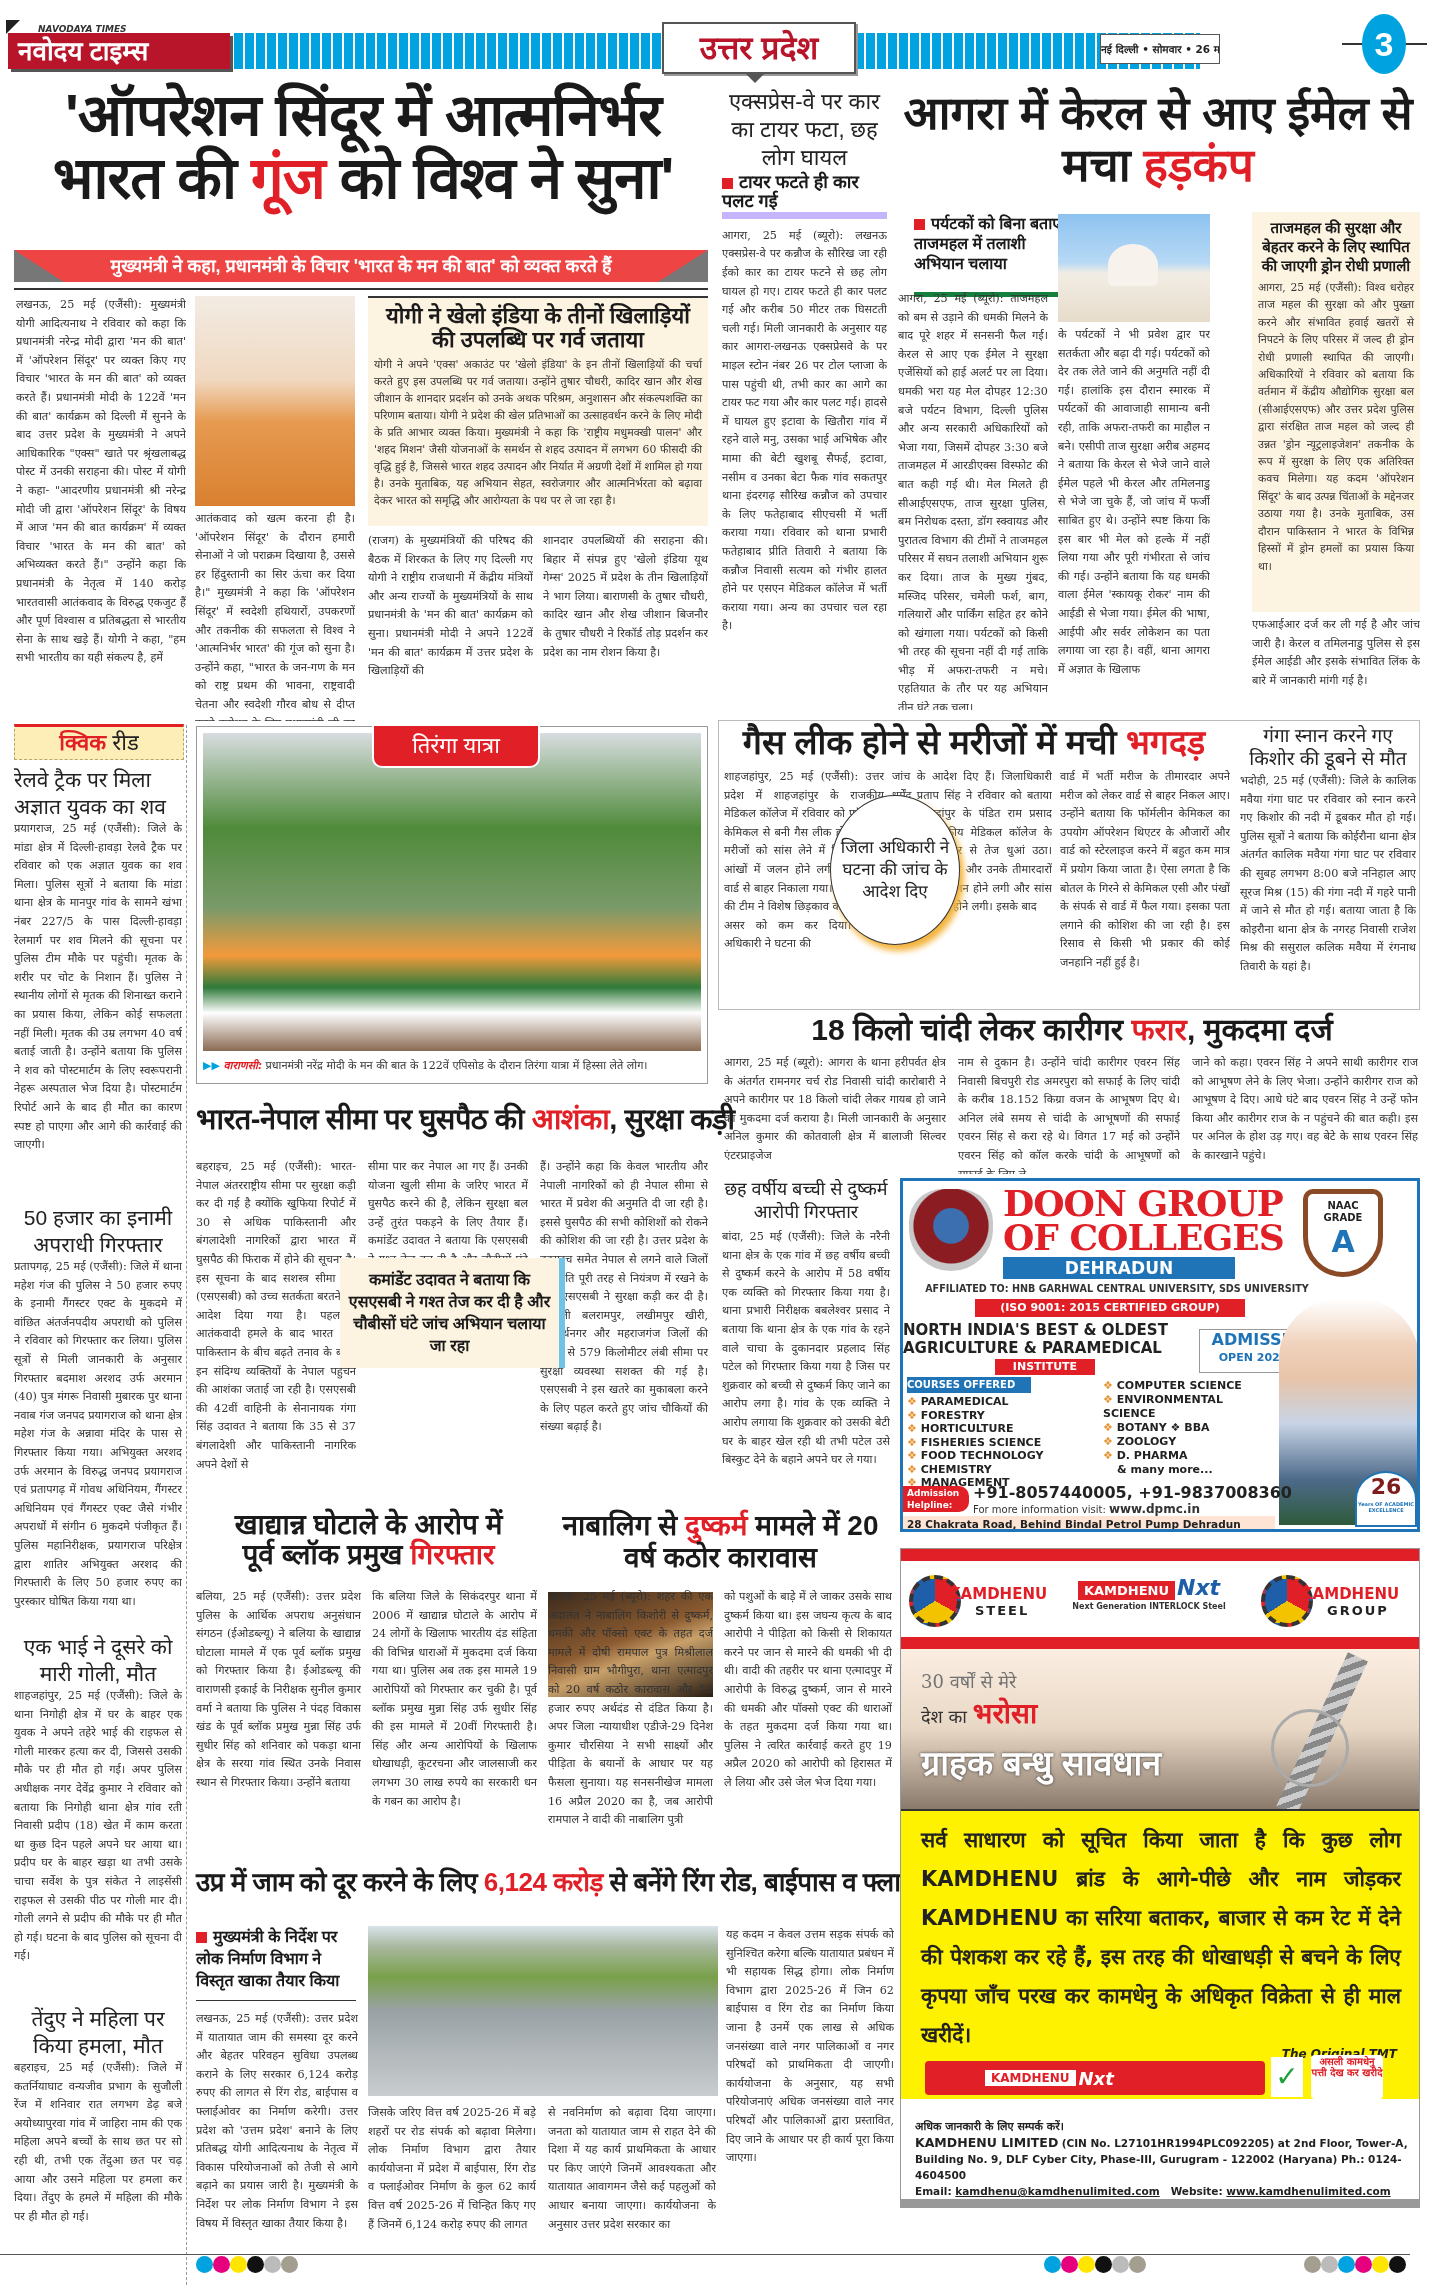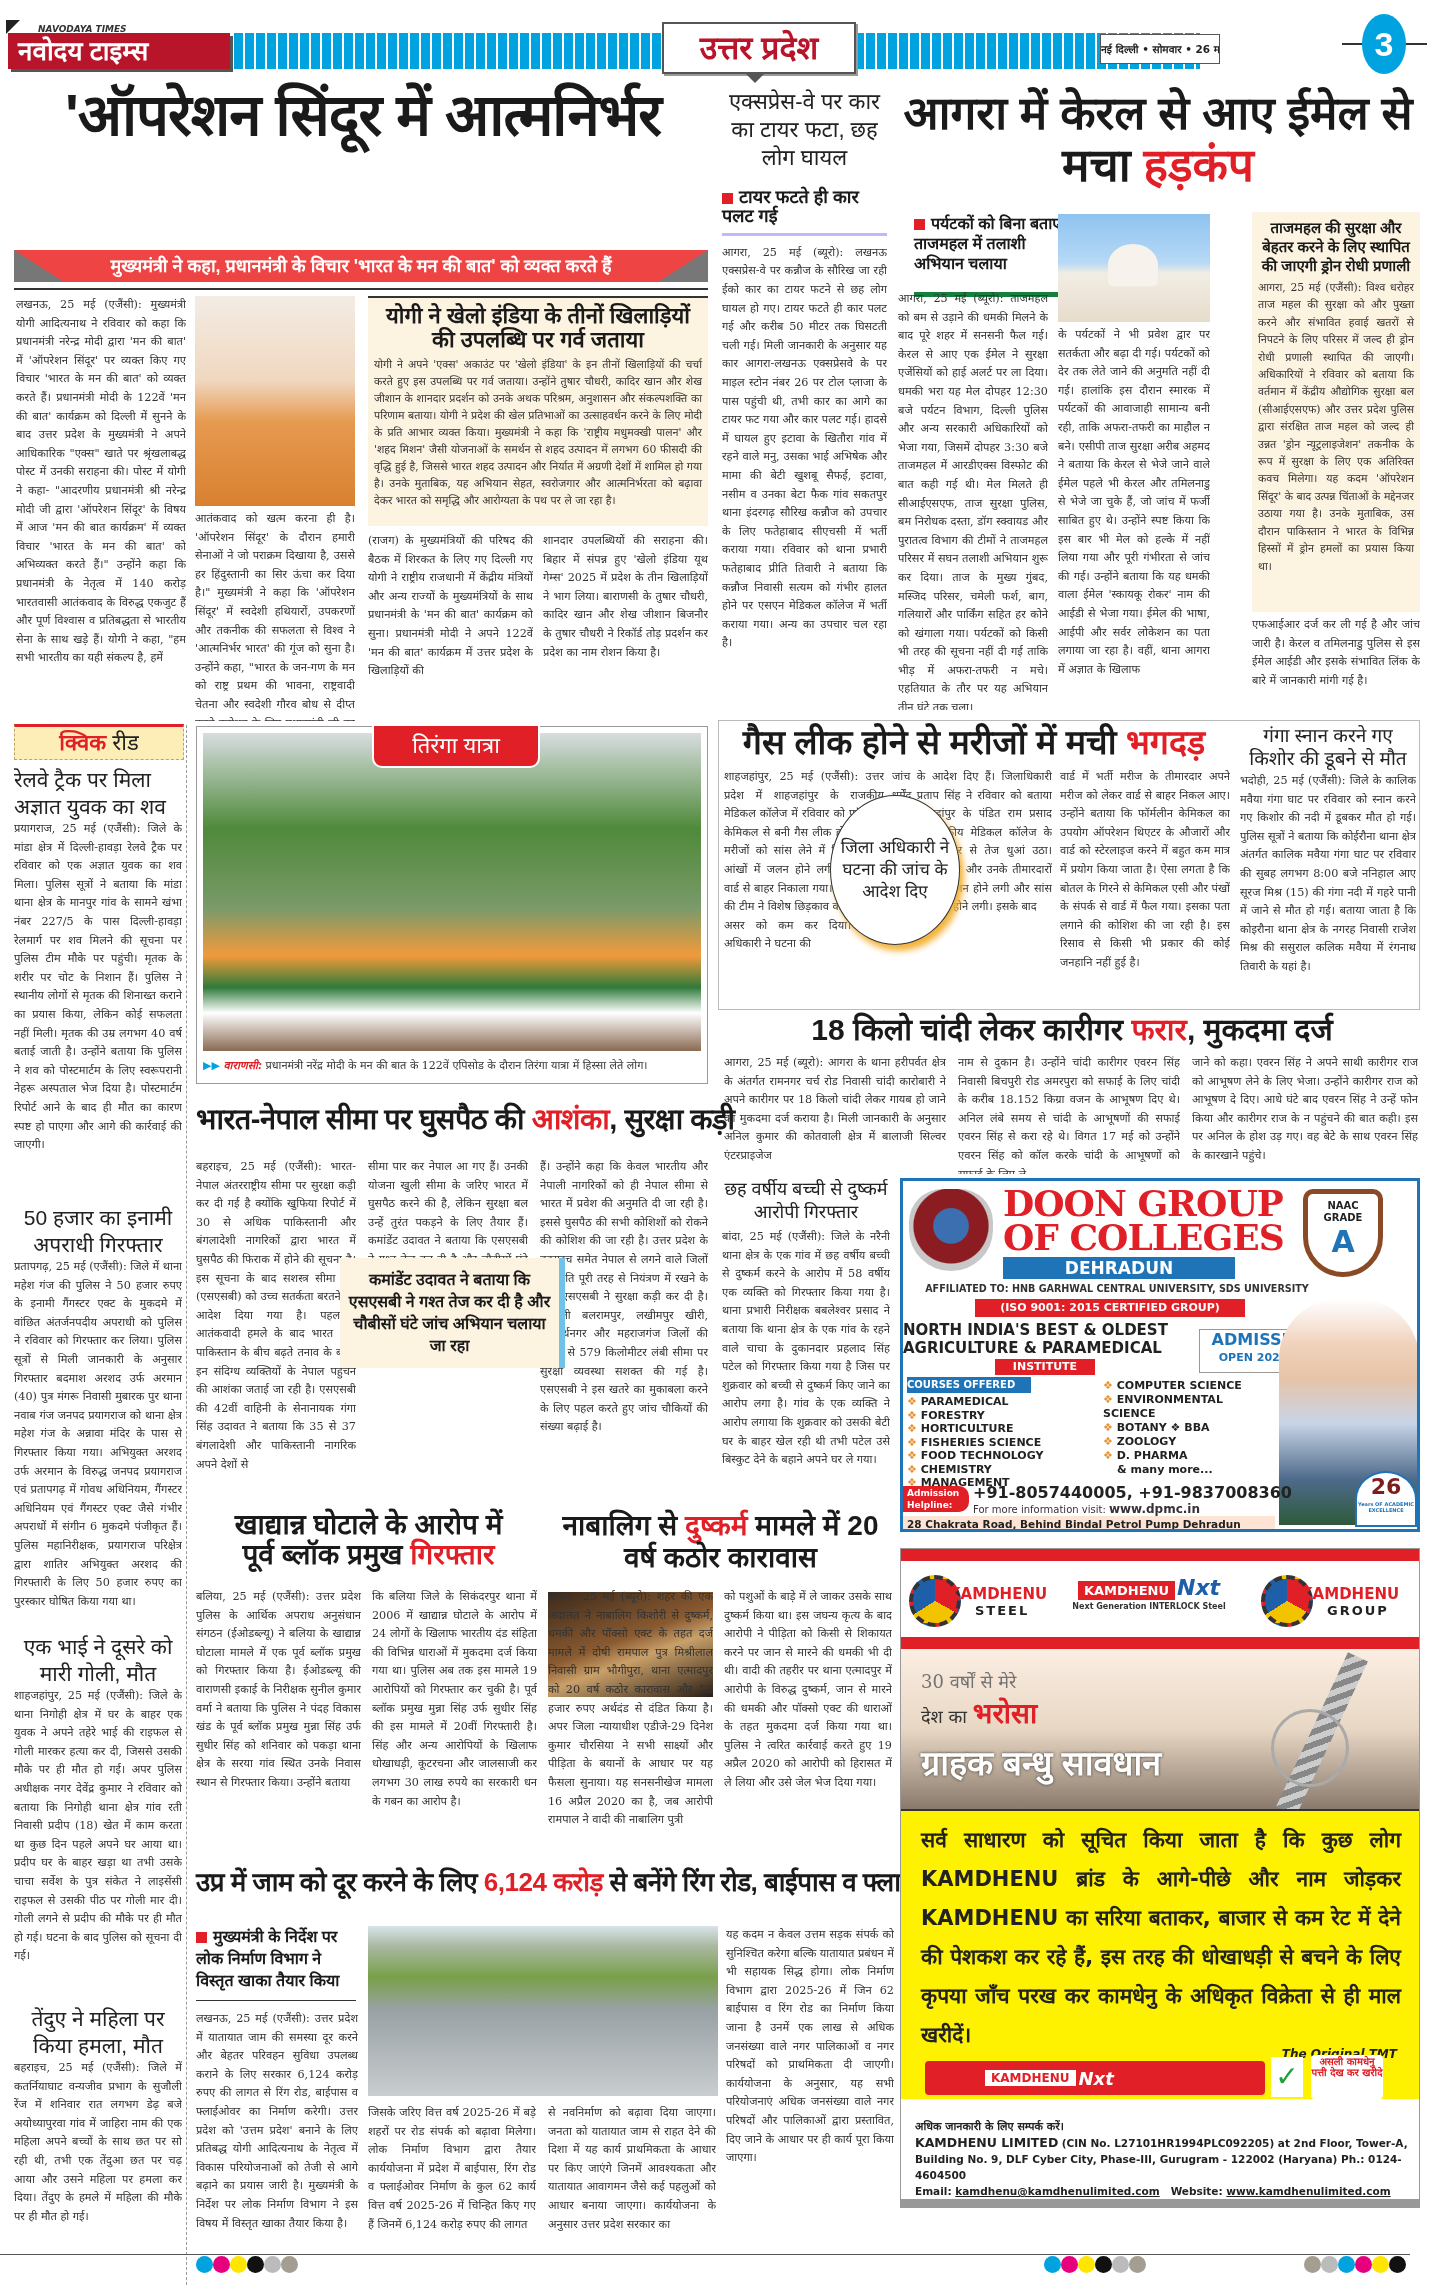--- a/index.html
+++ b/index.html
@@ -34,20 +34,23 @@
   <div class="abs" style="left:745px;top:73px;width:0;height:0;border-left:10px solid transparent;border-right:10px solid transparent;border-top:10px solid #555"></div>
   <div class="abs" style="left:1100px;top:34px;width:120px;height:30px;font-size:10.5px;font-weight:bold;color:#222;background:#fff;border:1px solid #555;line-height:28px;text-align:center;white-space:nowrap;overflow:hidden">नई दिल्ली • सोमवार • 26 मई 2025</div>
   <div class="abs" style="left:1362px;top:14px;width:44px;height:60px;border-radius:50%;background:#00a3e0;">
     <span style="display:block;color:#fff;font-weight:bold;font-size:34px;text-align:center;line-height:60px;font-family:'Liberation Sans',sans-serif">3</span>
   </div>
   <div class="abs" style="left:1342px;top:43px;width:85px;height:2px;background:#333;z-index:-1"></div>
 </div>
 
 <div class="abs" style="left:18px;top:84px;width:690px;">
   <div class="hl" style="font-size:58px;text-align:center;white-space:nowrap;letter-spacing:-1px">'ऑपरेशन सिंदूर में आत्मनिर्भर</div>
+  <div class="hl" style="font-size:58px;text-align:center;white-space:nowrap;letter-spacing:-1px">
+    <span>भारत की </span><span class="red">गूंज</span><span> को विश्व ने सुना'</span>
+  </div>
 </div>
 <div class="abs" style="left:14px;top:250px;width:694px;height:32px;background:#ef4444;clip-path:polygon(0 0,100% 0,100% 100%,0 100%)">
   <span class="cond" style="display:block;color:#fff;font-weight:bold;font-size:18px;text-align:center;line-height:32px;white-space:nowrap">मुख्यमंत्री ने कहा, प्रधानमंत्री के विचार 'भारत के मन की बात' को व्यक्त करते हैं</span>
 </div>
 <div class="abs" style="left:14px;top:250px;width:50px;height:32px;background:#777;clip-path:polygon(0 0,100% 100%,0 100%)"></div>
 <div class="abs" style="left:658px;top:250px;width:50px;height:32px;background:#777;clip-path:polygon(100% 0,100% 100%,0 100%)"></div>
 <div class="abs rule" style="left:14px;top:288px;width:694px;height:2px"></div>
 
 <div class="abs body-text" style="left:16px;top:296px;width:170px;height:425px">लखनऊ, 25 मई (एजैंसी): मुख्यमंत्री योगी आदित्यनाथ ने रविवार को कहा कि प्रधानमंत्री नरेन्द्र मोदी द्वारा 'मन की बात' में 'ऑपरेशन सिंदूर' पर व्यक्त किए गए विचार 'भारत के मन की बात' को व्यक्त करते हैं। प्रधानमंत्री मोदी के 122वें 'मन की बात' कार्यक्रम को दिल्ली में सुनने के बाद उत्तर प्रदेश के मुख्यमंत्री ने अपने आधिकारिक "एक्स" खाते पर श्रृंखलाबद्ध पोस्ट में उनकी सराहना की। पोस्ट में योगी ने कहा- "आदरणीय प्रधानमंत्री श्री नरेन्द्र मोदी जी द्वारा 'ऑपरेशन सिंदूर' के विषय में आज 'मन की बात कार्यक्रम' में व्यक्त विचार 'भारत के मन की बात' को अभिव्यक्त करते हैं।" उन्होंने कहा कि प्रधानमंत्री के नेतृत्व में 140 करोड़ भारतवासी आतंकवाद के विरुद्ध एकजुट हैं और पूर्ण विश्वास व प्रतिबद्धता से भारतीय सेना के साथ खड़े हैं। योगी ने कहा, "हम सभी भारतीय का यही संकल्प है, हमें</div>
 <div class="abs photo" style="left:195px;top:296px;width:160px;height:210px;background:linear-gradient(180deg,#f3ece4 0%,#f0d8c0 40%,#e69a50 60%,#d98030 100%)"></div>
@@ -55,21 +58,21 @@
 
 <div class="abs" style="left:368px;top:296px;width:340px;height:230px;background:#fdf3e1;border-top:2px solid #333">
   <div class="hl" style="font-size:22px;text-align:center;padding:6px 8px 4px">योगी ने खेलो इंडिया के तीनों खिलाड़ियों की उपलब्धि पर गर्व जताया</div>
   <div class="body-text" style="font-size:10.8px;line-height:17px;padding:0 6px;height:160px">योगी ने अपने 'एक्स' अकाउंट पर 'खेलो इंडिया' के इन तीनों खिलाड़ियों की चर्चा करते हुए इस उपलब्धि पर गर्व जताया। उन्होंने तुषार चौधरी, कादिर खान और शेख जीशान के शानदार प्रदर्शन को उनके अथक परिश्रम, अनुशासन और संकल्पशक्ति का परिणाम बताया। योगी ने प्रदेश की खेल प्रतिभाओं का उत्साहवर्धन करने के लिए मोदी के प्रति आभार व्यक्त किया। मुख्यमंत्री ने कहा कि 'राष्ट्रीय मधुमक्खी पालन' और 'शहद मिशन' जैसी योजनाओं के समर्थन से शहद उत्पादन में लगभग 60 फीसदी की वृद्धि हुई है, जिससे भारत शहद उत्पादन और निर्यात में अग्रणी देशों में शामिल हो गया है। उनके मुताबिक, यह अभियान सेहत, स्वरोजगार और आत्मनिर्भरता को बढ़ावा देकर भारत को समृद्धि और आरोग्यता के पथ पर ले जा रहा है।</div>
 </div>
 <div class="abs body-text" style="left:368px;top:532px;width:165px;height:190px">(राजग) के मुख्यमंत्रियों की परिषद की बैठक में शिरकत के लिए गए दिल्ली गए योगी ने राष्ट्रीय राजधानी में केंद्रीय मंत्रियों और अन्य राज्यों के मुख्यमंत्रियों के साथ प्रधानमंत्री के 'मन की बात' कार्यक्रम को सुना। प्रधानमंत्री मोदी ने अपने 122वें 'मन की बात' कार्यक्रम में उत्तर प्रदेश के खिलाड़ियों की</div>
 <div class="abs body-text" style="left:543px;top:532px;width:165px;height:190px">शानदार उपलब्धियों की सराहना की। बिहार में संपन्न हुए 'खेलो इंडिया यूथ गेम्स' 2025 में प्रदेश के तीन खिलाड़ियों ने भाग लिया। बाराणसी के तुषार चौधरी, कादिर खान और शेख जीशान बिजनौर के तुषार चौधरी ने रिकॉर्ड तोड़ प्रदर्शन कर प्रदेश का नाम रोशन किया है।</div>
 
 <div class="abs" style="left:722px;top:88px;width:165px;">
   <div class="cond" style="font-size:22px;line-height:28px;text-align:center;color:#222">एक्सप्रेस-वे पर कार का टायर फटा, छह लोग घायल</div>
-  <div class="hl" style="font-size:18px;margin-top:16px;padding-bottom:6px;border-bottom:3px solid #c4b5fd"><span class="redsq"></span><span>टायर फटते ही कार पलट गई</span></div>
+  <div class="hl" style="font-size:18px;margin-top:1px;border-bottom:7px solid #c4b5fd"><span class="redsq"></span><span>टायर फटते ही कार पलट गई</span></div>
   <div class="body-text" style="margin-top:8px;height:480px">आगरा, 25 मई (ब्यूरो): लखनऊ एक्सप्रेस-वे पर कन्नौज के सौरिख जा रही ईको कार का टायर फटने से छह लोग घायल हो गए। टायर फटते ही कार पलट गई और करीब 50 मीटर तक घिसटती चली गई। मिली जानकारी के अनुसार यह कार आगरा-लखनऊ एक्सप्रेसवे के पर माइल स्टोन नंबर 26 पर टोल प्लाजा के पास पहुंची थी, तभी कार का आगे का टायर फट गया और कार पलट गई। हादसे में घायल हुए इटावा के खितौरा गांव में रहने वाले मनु, उसका भाई अभिषेक और मामा की बेटी खुशबू सैफई, इटावा, नसीम व उनका बेटा फैक गांव सकतपुर थाना इंदरगढ़ सौरिख कन्नौज को उपचार के लिए फतेहाबाद सीएचसी में भर्ती कराया गया। रविवार को थाना प्रभारी फतेहाबाद प्रीति तिवारी ने बताया कि कन्नौज निवासी सत्यम को गंभीर हालत होने पर एसएन मेडिकल कॉलेज में भर्ती कराया गया। अन्य का उपचार चल रहा है।</div>
 </div>
 
 <div class="abs" style="left:898px;top:88px;width:520px;">
   <div class="hl" style="font-size:46px;text-align:center;line-height:1.12"><span>आगरा में केरल से आए ईमेल से मचा </span><span class="red">हड़कंप</span></div>
 </div>
 <div class="abs" style="left:914px;top:214px;width:150px;padding-bottom:18px;border-bottom:5px solid #15803d">
   <div class="hl" style="font-size:16px;line-height:20px"><span class="redsq"></span><span>पर्यटकों को बिना बताए ताजमहल में तलाशी अभियान चलाया</span></div>
 </div>
 <div class="abs body-text" style="left:898px;top:290px;width:150px;height:420px">आगरा, 25 मई (ब्यूरो): ताजमहल को बम से उड़ाने की धमकी मिलने के बाद पूरे शहर में सनसनी फैल गई। केरल से आए एक ईमेल ने सुरक्षा एजेंसियों को हाई अलर्ट पर ला दिया। धमकी भरा यह मेल दोपहर 12:30 बजे पर्यटन विभाग, दिल्ली पुलिस और अन्य सरकारी अधिकारियों को भेजा गया, जिसमें दोपहर 3:30 बजे ताजमहल में आरडीएक्स विस्फोट की बात कही गई थी। मेल मिलते ही सीआईएसएफ, ताज सुरक्षा पुलिस, बम निरोधक दस्ता, डॉग स्क्वायड और पुरातत्व विभाग की टीमों ने ताजमहल परिसर में सघन तलाशी अभियान शुरू कर दिया। ताज के मुख्य गुंबद, मस्जिद परिसर, चमेली फर्श, बाग, गलियारों और पार्किंग सहित हर कोने को खंगाला गया। पर्यटकों को किसी भी तरह की सूचना नहीं दी गई ताकि भीड़ में अफरा-तफरी न मचे। एहतियात के तौर पर यह अभियान तीन घंटे तक चला।</div>

